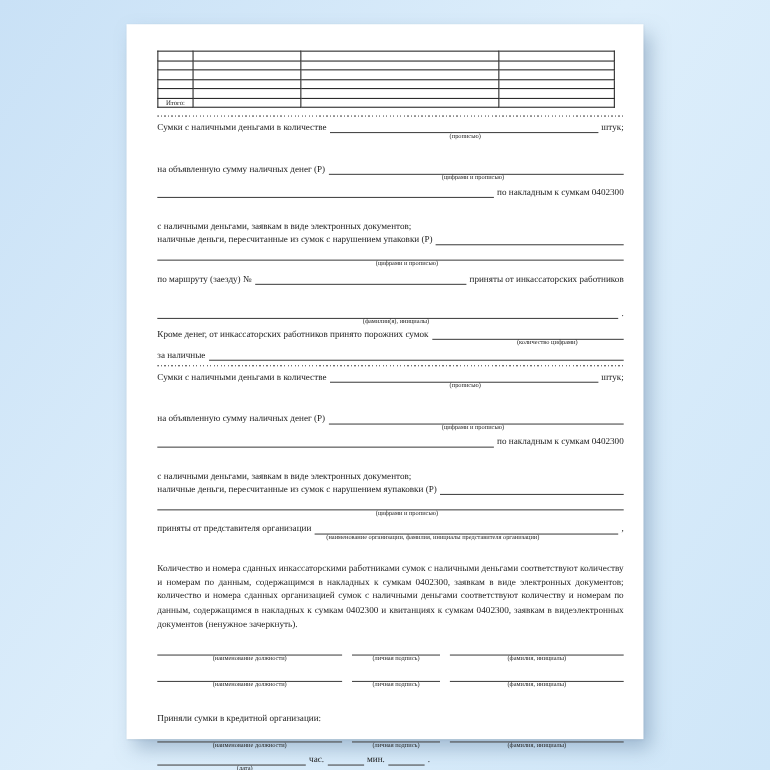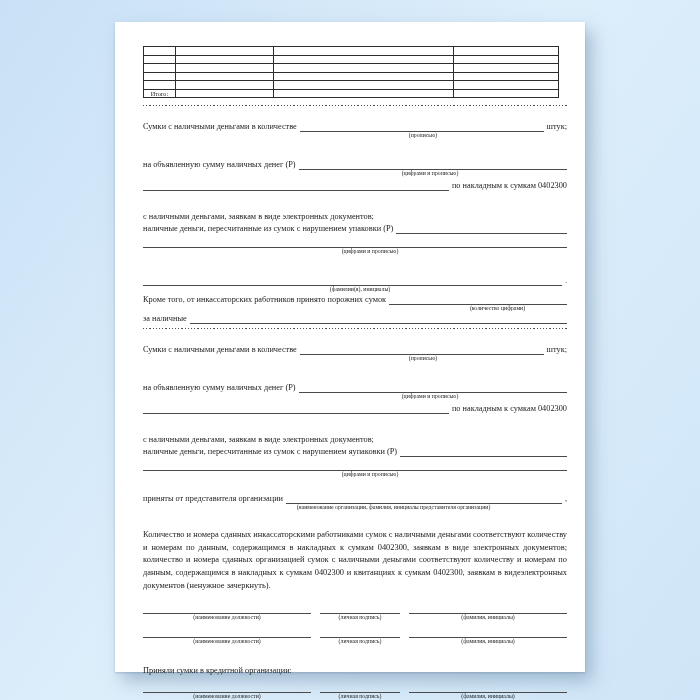--- a/index.html
+++ b/index.html
@@ -28,21 +28,21 @@
   .bw{flex:0 0 auto;display:inline-block;border-bottom:1px solid #4a4a4a;height:8px;margin:0 3px;}
   .hintrow{display:flex;font-size:5.8px;line-height:7px;height:7px;color:#262626;}
   .hc{text-align:center;flex:0 0 auto;}
   .sp{flex:0 0 auto;}
   .sigrow{display:flex;gap:9px;height:10px;margin-top:6px;}
   .sigline{border-bottom:1px solid #4a4a4a;height:10px;}
   .w1{width:168px;} .w2{width:80px;} .w3{width:158px;}
   .siglabels{display:flex;gap:9px;font-size:5.8px;line-height:8px;height:8px;color:#262626;}
   .siglabels div{text-align:center;}
   .para{font-size:8.4px;line-height:12.7px;text-align:justify;margin-top:18px;}
-  .mt1{margin-top:1px;align-items:flex-end;}.mt3{margin-top:3px;}.mt4{margin-top:15px;}.mt7{margin-top:7px;}
+  .mt1{margin-top:1px;align-items:flex-end;}.mt3{margin-top:3px;}.mt4{margin-top:4px;}.mt7{margin-top:7px;}
   .mt8{margin-top:8px;}.mt10{margin-top:10px;}
 </style>
 </head>
 <body>
 
 <div class="paper">
 
   <table class="top">
     <colgroup>
         <col style="width:32px">
@@ -121,30 +121,35 @@
       <span class="t">наличные деньги, пересчитанные из сумок с нарушением упаковки (Р)</span>
       <span class="b last"></span>
     </div>
     <div class="frow mt3">
       <span class="b first last"></span>
     </div>
     <div class="hintrow">
       <span class="sp" style="width:100px"></span>
       <span class="hc" style="width:254px">(цифрами и прописью)</span>
     </div>
+    <div class="frow mt4">
+      <span class="t">по маршруту (заезду) №</span>
+      <span class="b"></span>
+      <span class="t">приняты от инкассаторских работников</span>
+    </div>
     <div class="frow">
       <span class="b first"></span>
       <span class="t">.</span>
     </div>
     <div class="hintrow">
       <span class="sp" style="width:90px"></span>
       <span class="hc" style="width:254px">(фамилии(я), инициалы)</span>
     </div>
     <div class="frow mt1">
-      <span class="t">Кроме того, от инкассаторских работников принято порожних сумок</span>
+      <span class="t">Кроме денег, от инкассаторских работников принято порожних сумок</span>
       <span class="b last"></span>
     </div>
     <div class="hintrow">
       <span class="sp" style="width:285px"></span>
       <span class="hc" style="width:139px">(количество цифрами)</span>
     </div>
     <div class="frow mt1">
       <span class="t">за наличные</span>
       <span class="b last"></span>
     </div>

